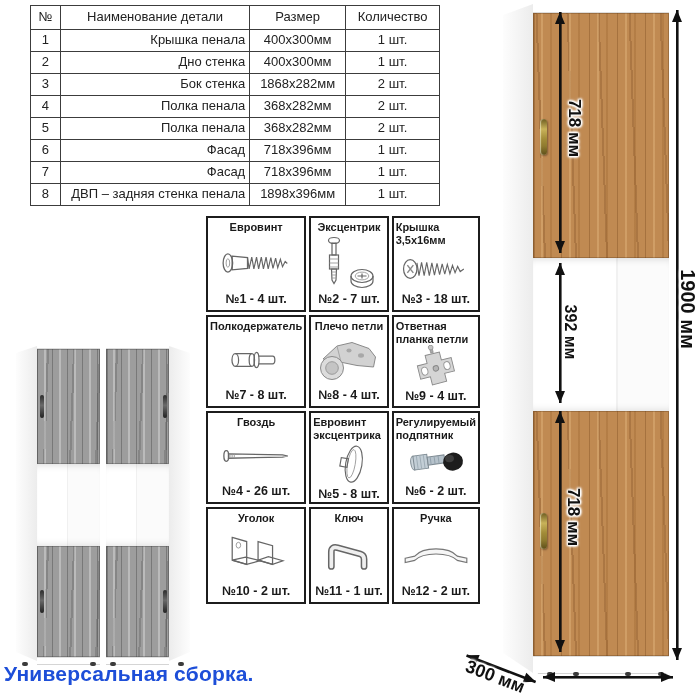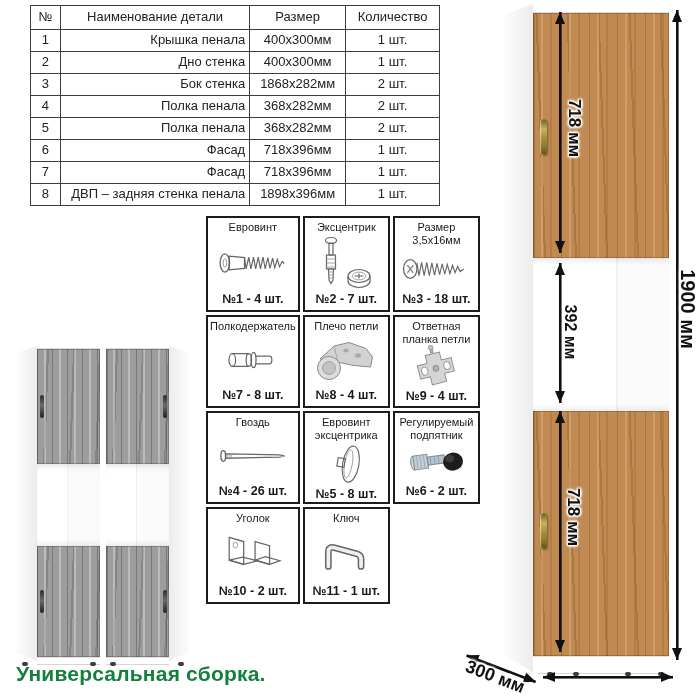--- a/index.html
+++ b/index.html
@@ -15,21 +15,21 @@
   .parts td.c{text-align:center;}
   .parts td.nm{padding-left:7px;}
   .parts col.w-num{width:30px;} .parts col.w-name{width:190px;}
   .parts col.w-size{width:96px;} .parts col.w-qty{width:94px;}
 
   
   .hw{position:absolute;left:206px;top:216px;width:274px;height:390px;display:grid;
     grid-template-columns:repeat(3,1fr);grid-template-rows:96px 93px 93px 97px;gap:3px;}
   .hw .cell{border:2px solid #1c1c1c;background:#fff;display:flex;flex-direction:column;
     align-items:center;justify-content:space-between;padding:3px 2px 4px 2px;box-sizing:border-box;}
-  .hw .t{font-weight:normal;font-size:11px;line-height:1.15;text-align:center;}
+  .hw .t{font-weight:bold;font-size:11px;line-height:1.15;text-align:left;}
   .hw .ic{flex:1;display:flex;align-items:center;justify-content:center;}
   .hw .q{font-weight:bold;font-size:12.5px;}
 
   
   .wood{background-color:#c08a52;background-image:
     repeating-linear-gradient(90deg, rgba(139,90,43,.5) 0 1.5px, rgba(0,0,0,0) 1.5px 8px,
       rgba(226,182,126,.45) 8px 10px, rgba(0,0,0,0) 10px 17px,
       rgba(156,102,48,.35) 17px 19px, rgba(0,0,0,0) 19px 28px),
     repeating-linear-gradient(88deg, rgba(0,0,0,0) 0 11px, rgba(116,68,28,.28) 11px 13px, rgba(0,0,0,0) 13px 31px);
     box-shadow:inset 0 0 0 1px rgba(92,58,26,.35);}
@@ -64,21 +64,21 @@
   .arr-h::before{content:"";position:absolute;left:0;top:0;border-top:5.5px solid transparent;
     border-bottom:5.5px solid transparent;border-right:12px solid #111;}
   .arr-h::after{content:"";position:absolute;right:0;top:0;border-top:5.5px solid transparent;
     border-bottom:5.5px solid transparent;border-left:12px solid #111;}
   .dlab{position:absolute;font-weight:bold;color:#111;white-space:nowrap;
     text-shadow:0 0 3px #fff,0 0 3px #fff,0 0 4px #fff,1px 1px 2px #fff,-1px -1px 2px #fff,1px -1px 2px #fff,-1px 1px 2px #fff;}
   .rot90{transform:translate(-50%,-50%) rotate(90deg);}
   .rot21{transform:translate(-50%,-50%) rotate(21deg);}
   .ctr{transform:translate(-50%,-50%);}
 
-  .caption{position:absolute;left:4px;top:662px;font-size:21px;font-weight:bold;color:#15803d;letter-spacing:.2px;margin-left:12px;}
+  .caption{position:absolute;left:4px;top:662px;font-size:21px;font-weight:bold;color:#1d4ed8;letter-spacing:.2px;}
   svg .ln{fill:none;stroke:#666;stroke-width:1.2;}
   svg .th{fill:none;stroke:#666;stroke-width:1.1;}
   svg .lt{fill:none;stroke:#999;stroke-width:.9;}
 </style>
 </head>
 <body>
 
 <div class="canvas">
 
   <table class="parts">
@@ -180,21 +180,21 @@
           <path class="ln" d="M34 40 L34 45 A11 6.5 0 0 0 56 45 L56 40" fill="#fff"></path>
           <ellipse class="ln" cx="45" cy="40" rx="11" ry="6.5" fill="#fff"></ellipse>
           <ellipse class="lt" cx="45" cy="40" rx="6.8" ry="3.9"></ellipse>
           <path class="ln" d="M40.5 40 h9 M45 37.6 v4.8"></path>
         </svg>
       </div>
       <div class="q">№2 - 7 шт.</div>
     </div>
 
     <div class="cell">
-      <div class="t">Размер 3,5х16мм</div>
+      <div class="t">Крышка 3,5х16мм</div>
       <div class="ic">
         <svg width="68" height="28" viewBox="0 0 66 26">
           <ellipse class="ln" cx="8" cy="13" rx="6.5" ry="9" fill="#fff"></ellipse>
           <path d="M5.2 9.2 L11 16.8 M11 9.2 L5.2 16.8" stroke="#888" stroke-width="1.4" fill="none"></path>
           <path class="th" d="M14.5 7 L16.5 19.5 L19 6.5 L21.5 19.5 L24 6.5 L26.5 19.5 L29 7 L31.5 19 L34 7.5 L36.5 18.5 L39 8 L41.5 18 L44 8.5 L46.5 17.5 L49 9.5 L51.5 16.5 L54 10.5 L56.5 15.5 L60 13"></path>
         </svg>
       </div>
       <div class="q">№3 - 18 шт.</div>
     </div>
 
@@ -310,20 +310,29 @@
       <div class="t">Ключ</div>
       <div class="ic">
         <svg width="54" height="40" viewBox="0 0 52 38">
           <path d="M9 31 L9 17 Q9 11.5 15 13 L37 19 Q40.5 20 40.5 24 L40.5 31" fill="none" stroke="#666" stroke-width="6.5" stroke-linecap="round" stroke-linejoin="round"></path>
           <path d="M9 31 L9 17 Q9 11.5 15 13 L37 19 Q40.5 20 40.5 24 L40.5 31" fill="none" stroke="#efefef" stroke-width="3.6" stroke-linecap="round" stroke-linejoin="round"></path>
         </svg>
       </div>
       <div class="q">№11 - 1 шт.</div>
     </div>
 
+    <div class="cell">
+      <div class="t">Ручка</div>
+      <div class="ic">
+        <svg width="68" height="24" viewBox="0 0 64 22">
+          <path d="M3 15 L12 13 C20 4 44 4 52 13 L61 15 L61 19 L52 17 C44 9 20 9 12 17 L3 19 Z" fill="#f6f6f6" stroke="#777" stroke-width="1.1"></path>
+        </svg>
+      </div>
+      <div class="q">№12 - 2 шт.</div>
+    </div>
   </div>
 
   <div class="cab" style="left:16px;top:344px;width:84px;height:322px;">
     <div class="side" style="left:0;width:21px;top:2px;bottom:5px;clip-path:polygon(0 7px,100% 0,100% 100%,0 calc(100% - 9px));"></div>
     <div class="front" style="left:21px;width:63px;height:318px;">
       <div class="strip" style="height:4px;"></div>
       <div class="greywood" style="position:relative;height:115px;">
         <div class="h-dark" style="left:2.5px;top:46px;"></div>
       </div>
       <div class="open l" style="height:82px;"></div>

